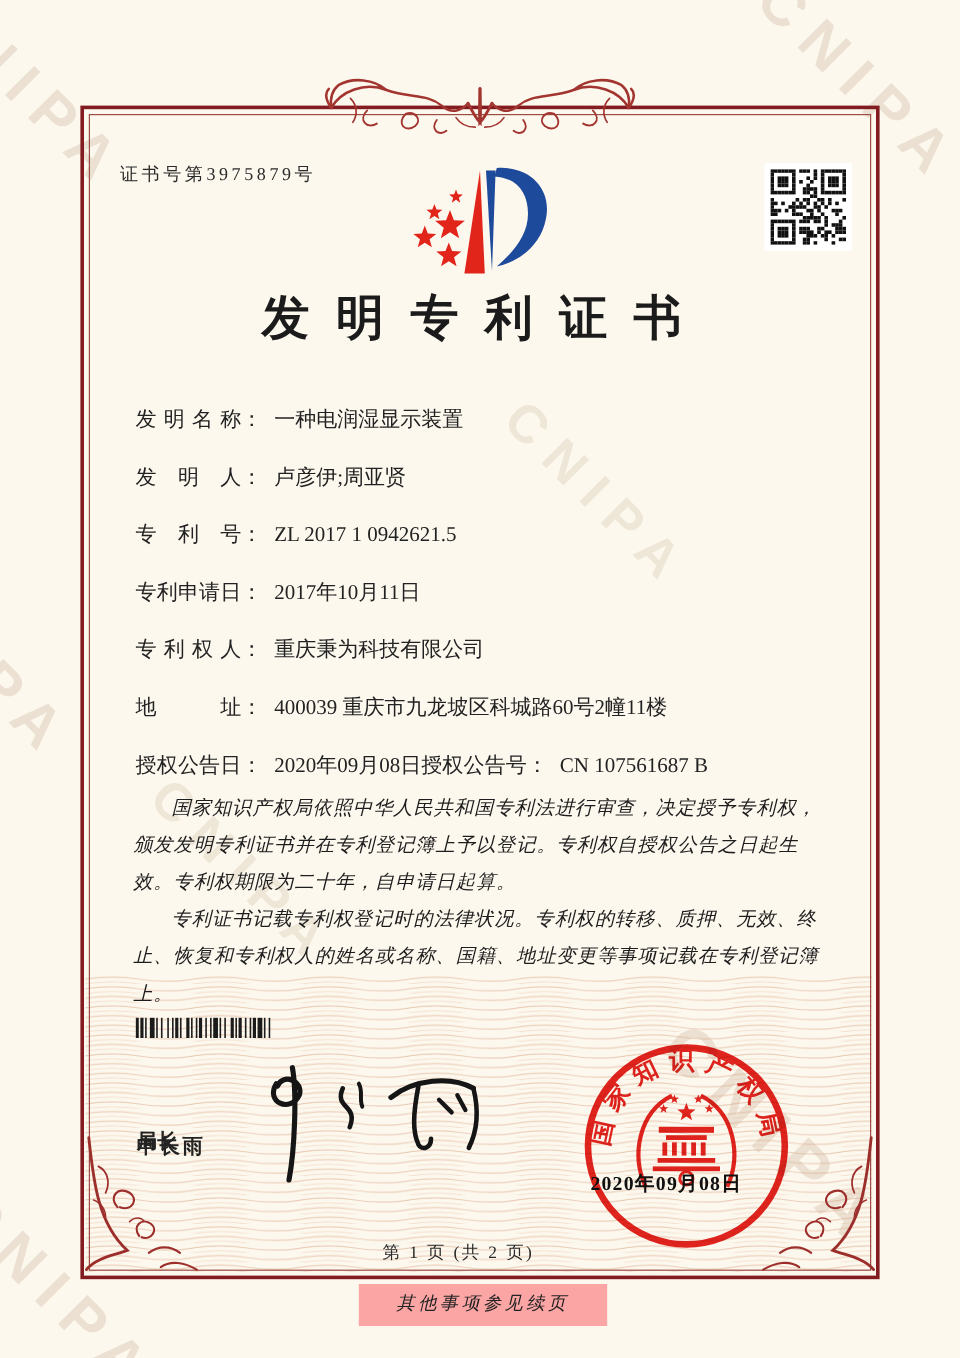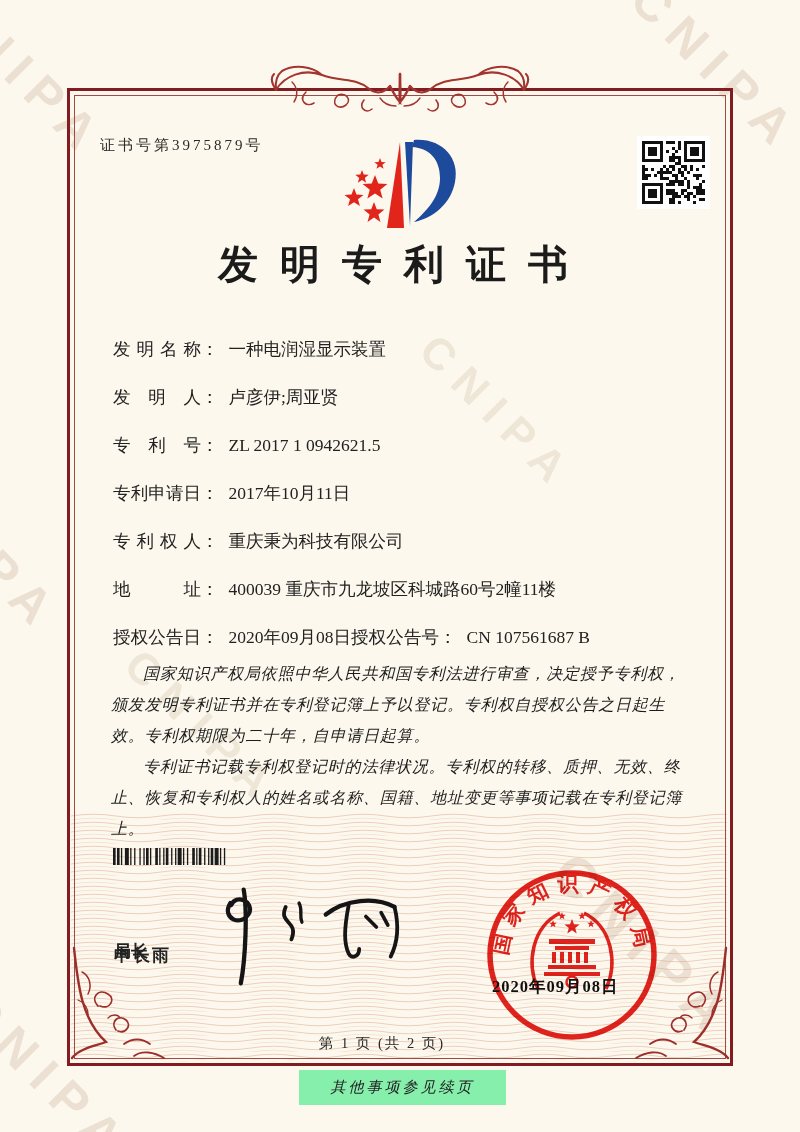--- a/index.html
+++ b/index.html
@@ -47,21 +47,21 @@
         font-weight:700;font-size:17px;letter-spacing:2px;color:#222;}
   .signature{position:absolute;left:203px;top:884px;}
 
   .seal{position:absolute;left:486px;top:869px;mix-blend-mode:multiply;opacity:.95;}
   .seal-date{position:absolute;left:492px;top:976px;width:156px;font-size:16.5px;font-weight:700;
         letter-spacing:1px;color:#101010;white-space:nowrap;}
 
   .page-indicator{position:absolute;left:0;top:1034px;width:764px;text-align:center;
         font-size:14.5px;letter-spacing:2px;color:#2a2a2a;}
 
-  .cont-box{position:absolute;left:299px;top:1070px;width:207px;height:35px;background:#86efac;
+  .cont-box{position:absolute;left:299px;top:1070px;width:207px;height:35px;background:#fca5a5;
         line-height:35px;text-align:center;font-size:15px;font-style:italic;letter-spacing:3px;color:#222;}
 
   .orn-top{position:absolute;left:268px;top:48px;}
   .orn-corner{position:absolute;}
   .orn-bl{left:64px;top:944px;}
   .orn-br{left:631px;top:944px;transform:scaleX(-1);}
 </style>
 </head>
 <body>
 

